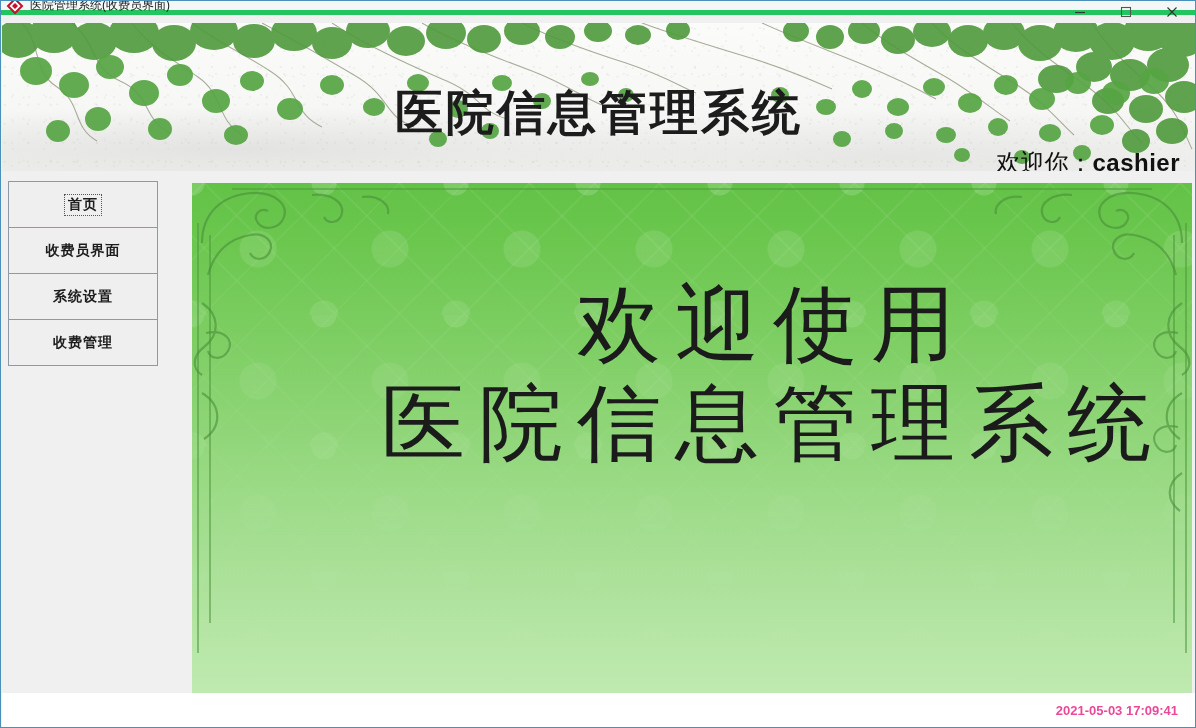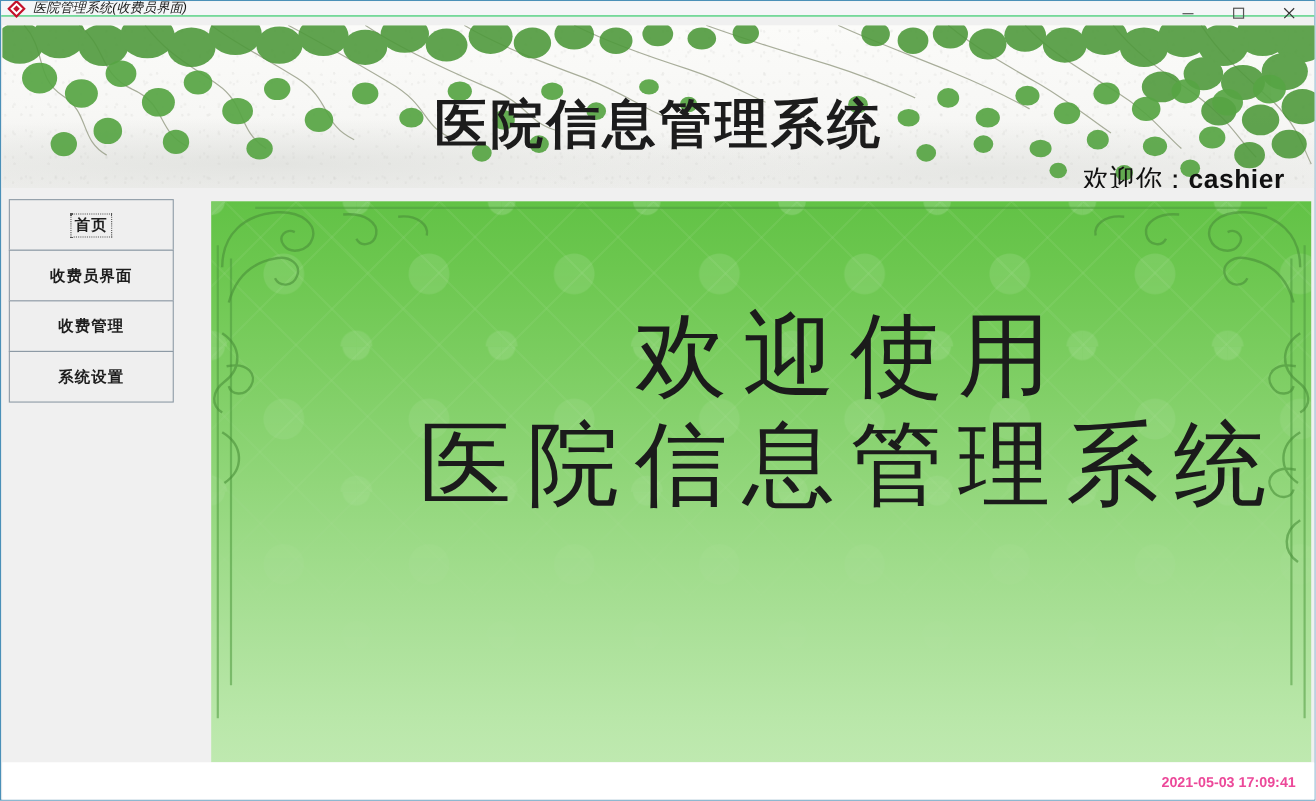--- a/index.html
+++ b/index.html
@@ -24,25 +24,24 @@
     overflow: hidden;
   }
 
   
   #title-bar {
     position: absolute;
     left: 0; top: 0;
     width: 1194px;
     height: 14px;
     background: #f4f6f8;
-    border-bottom: 1px solid #22c55e;
+    border-bottom: 5px solid #22c55e;
     display: flex;
     align-items: center;
     box-sizing: border-box;
-    font-style: italic;
   }
   #app-icon {
     width: 18px; height: 18px;
     margin-left: 5px; margin-right: 6px;
     position: relative;
     flex: 0 0 auto;
   }
   #app-icon svg { display: block; }
   #title-text {
     font-size: 12px;
@@ -106,21 +105,21 @@
     text-align: center;
     font-family: "Liberation Serif", serif;
     font-size: 48px;
     font-weight: 700;
     letter-spacing: 3px;
     color: #1c1c1c;
     z-index: 4;
   }
   #welcome-line {
     position: absolute;
-    right: 28px;
+    right: 16px;
     top: 124px;
     font-size: 24px;
     color: #111;
     z-index: 5;
     white-space: nowrap;
   }
   #welcome-label {
     font-family: "Liberation Serif", serif;
     font-weight: 400;
   }
@@ -418,24 +417,24 @@
   <div id="body-area">
 
     <div id="sidebar">
       <div class="nav-button focused">
         <span class="focus-ring">首页</span>
       </div>
       <div class="nav-button">
         <span class="focus-ring">收费员界面</span>
       </div>
       <div class="nav-button">
+        <span class="focus-ring">系统设置</span>
+      </div>
+      <div class="nav-button">
         <span class="focus-ring">收费管理</span>
-      </div>
-      <div class="nav-button">
-        <span class="focus-ring">系统设置</span>
       </div>
     </div>
 
     <div id="content-panel">
       <div id="damask"></div>
       <div id="damask2"></div>
 
       <svg id="panel-frame" viewBox="0 0 1000 510" preserveAspectRatio="none">
         <g fill="none" stroke="#4e9a3e" stroke-width="2" opacity="0.55">
           <path d="M6,40 L6,470"></path>

